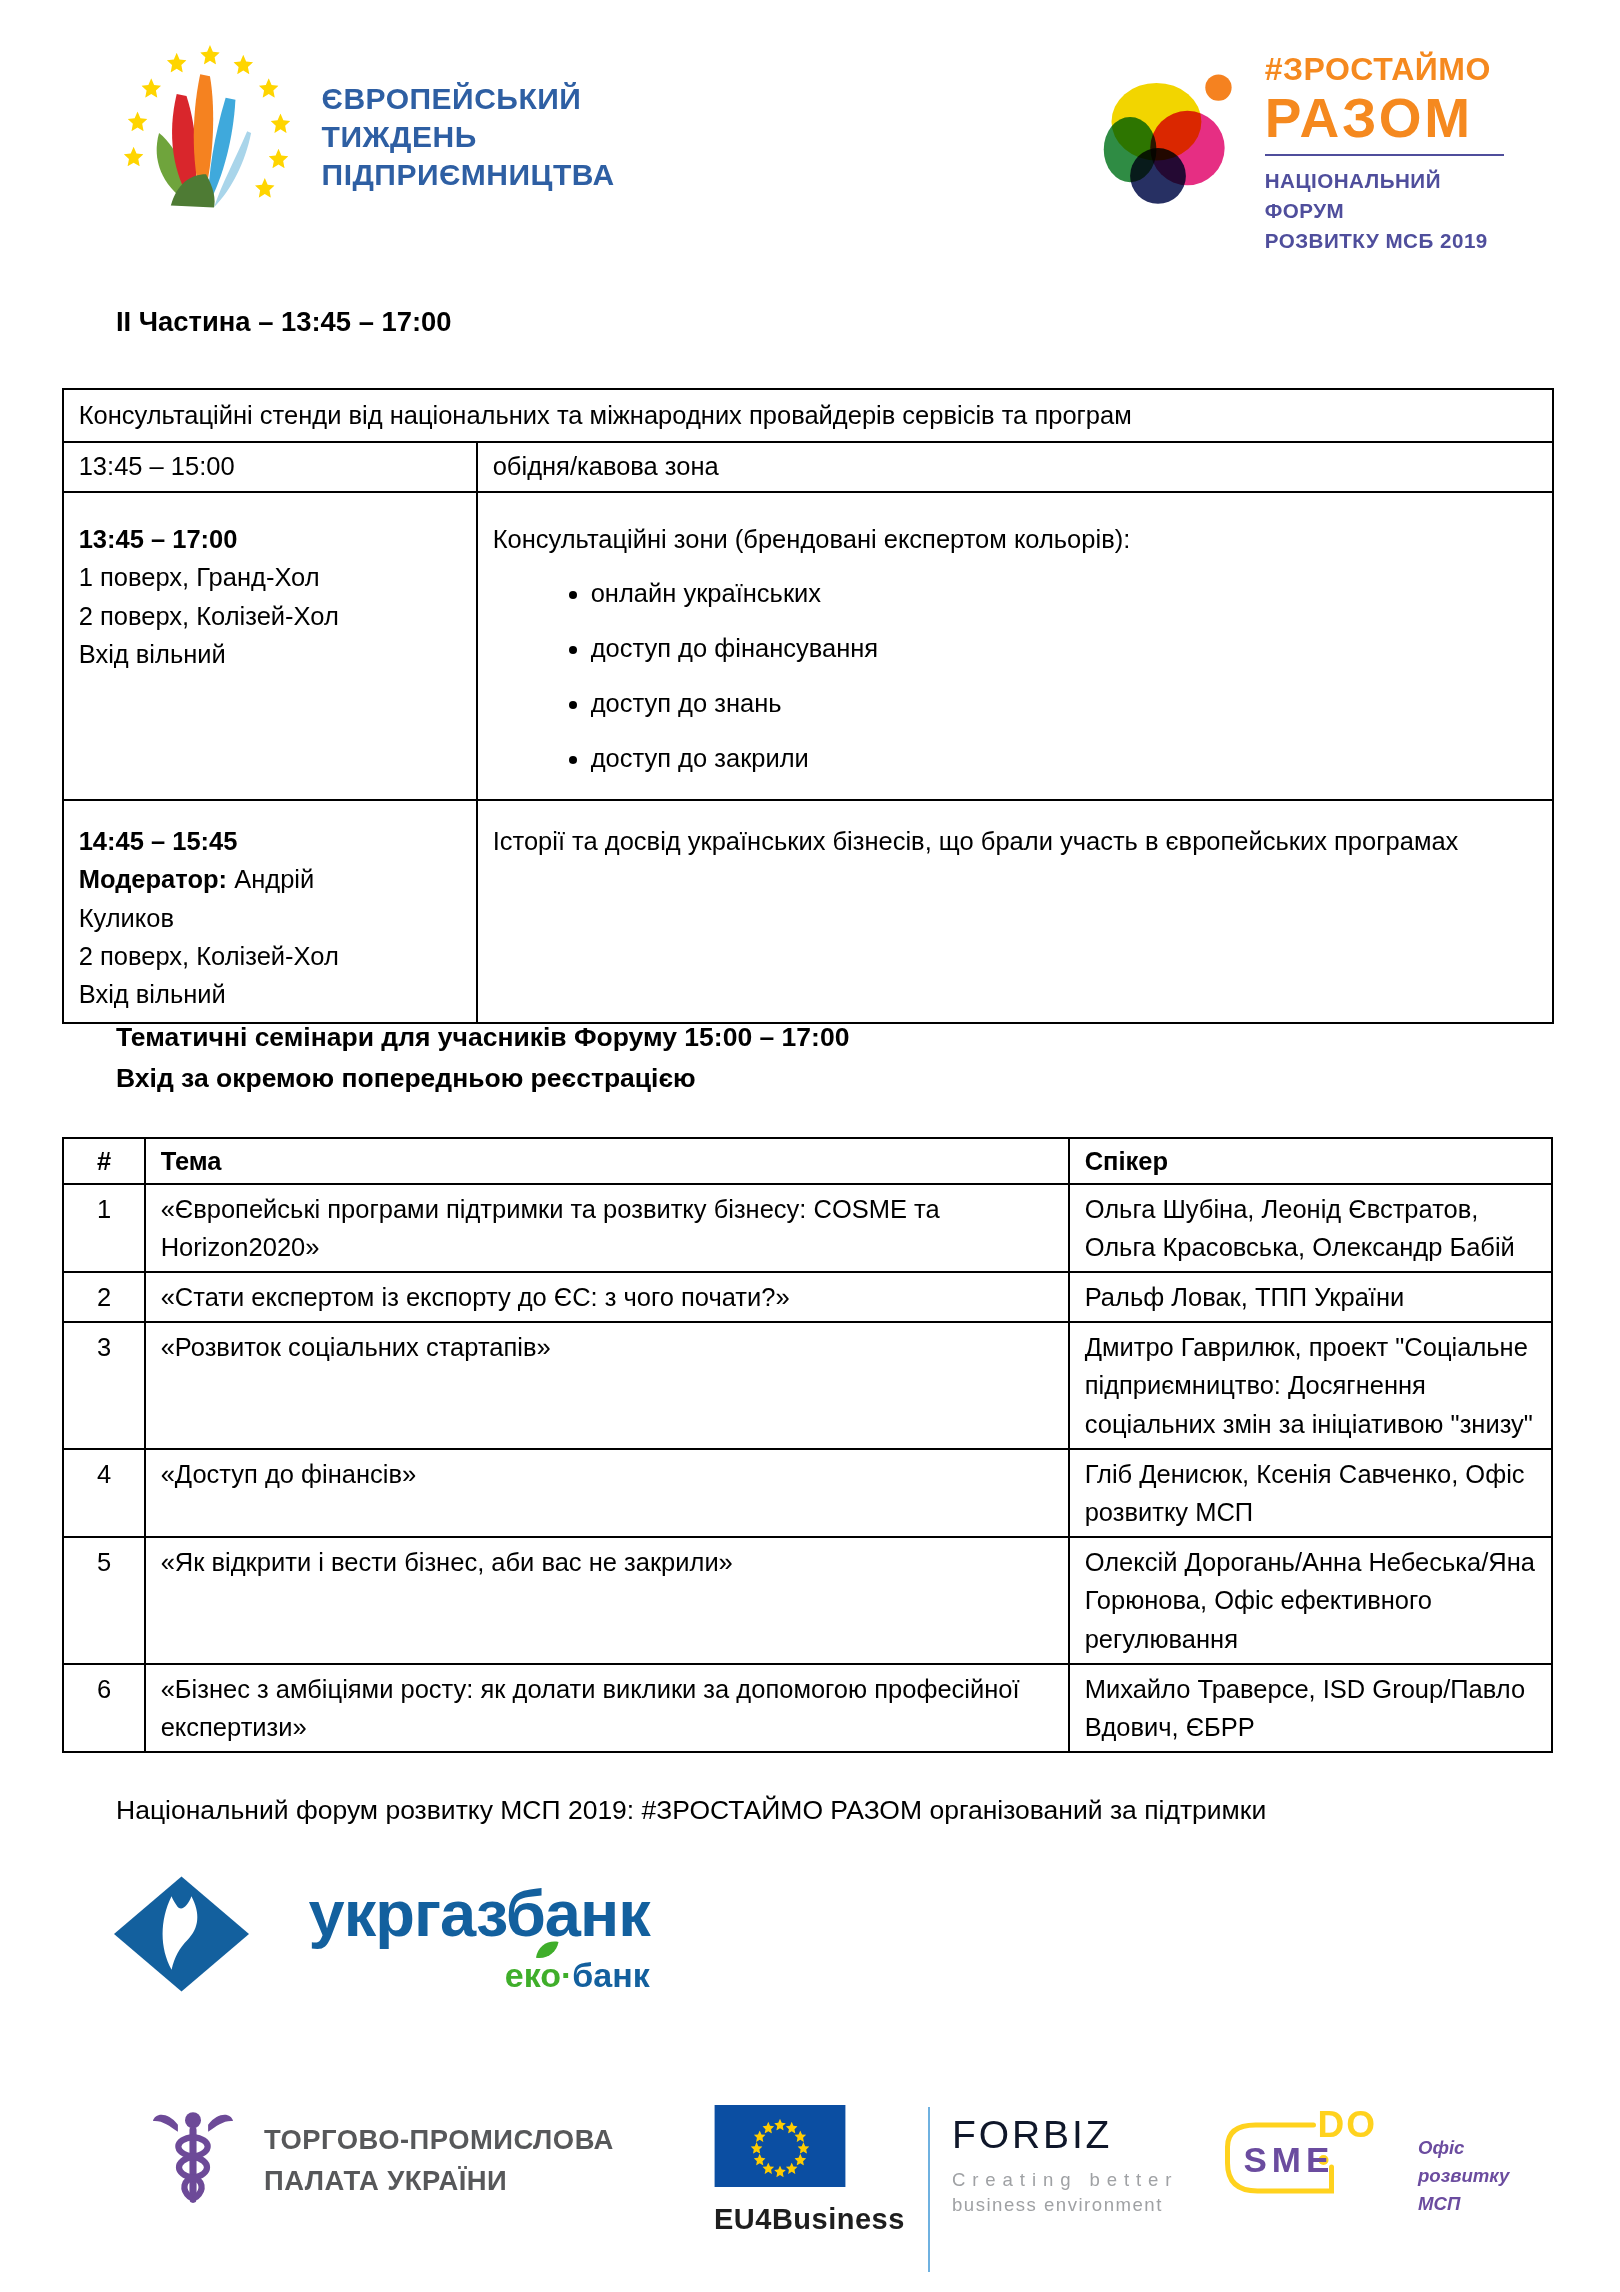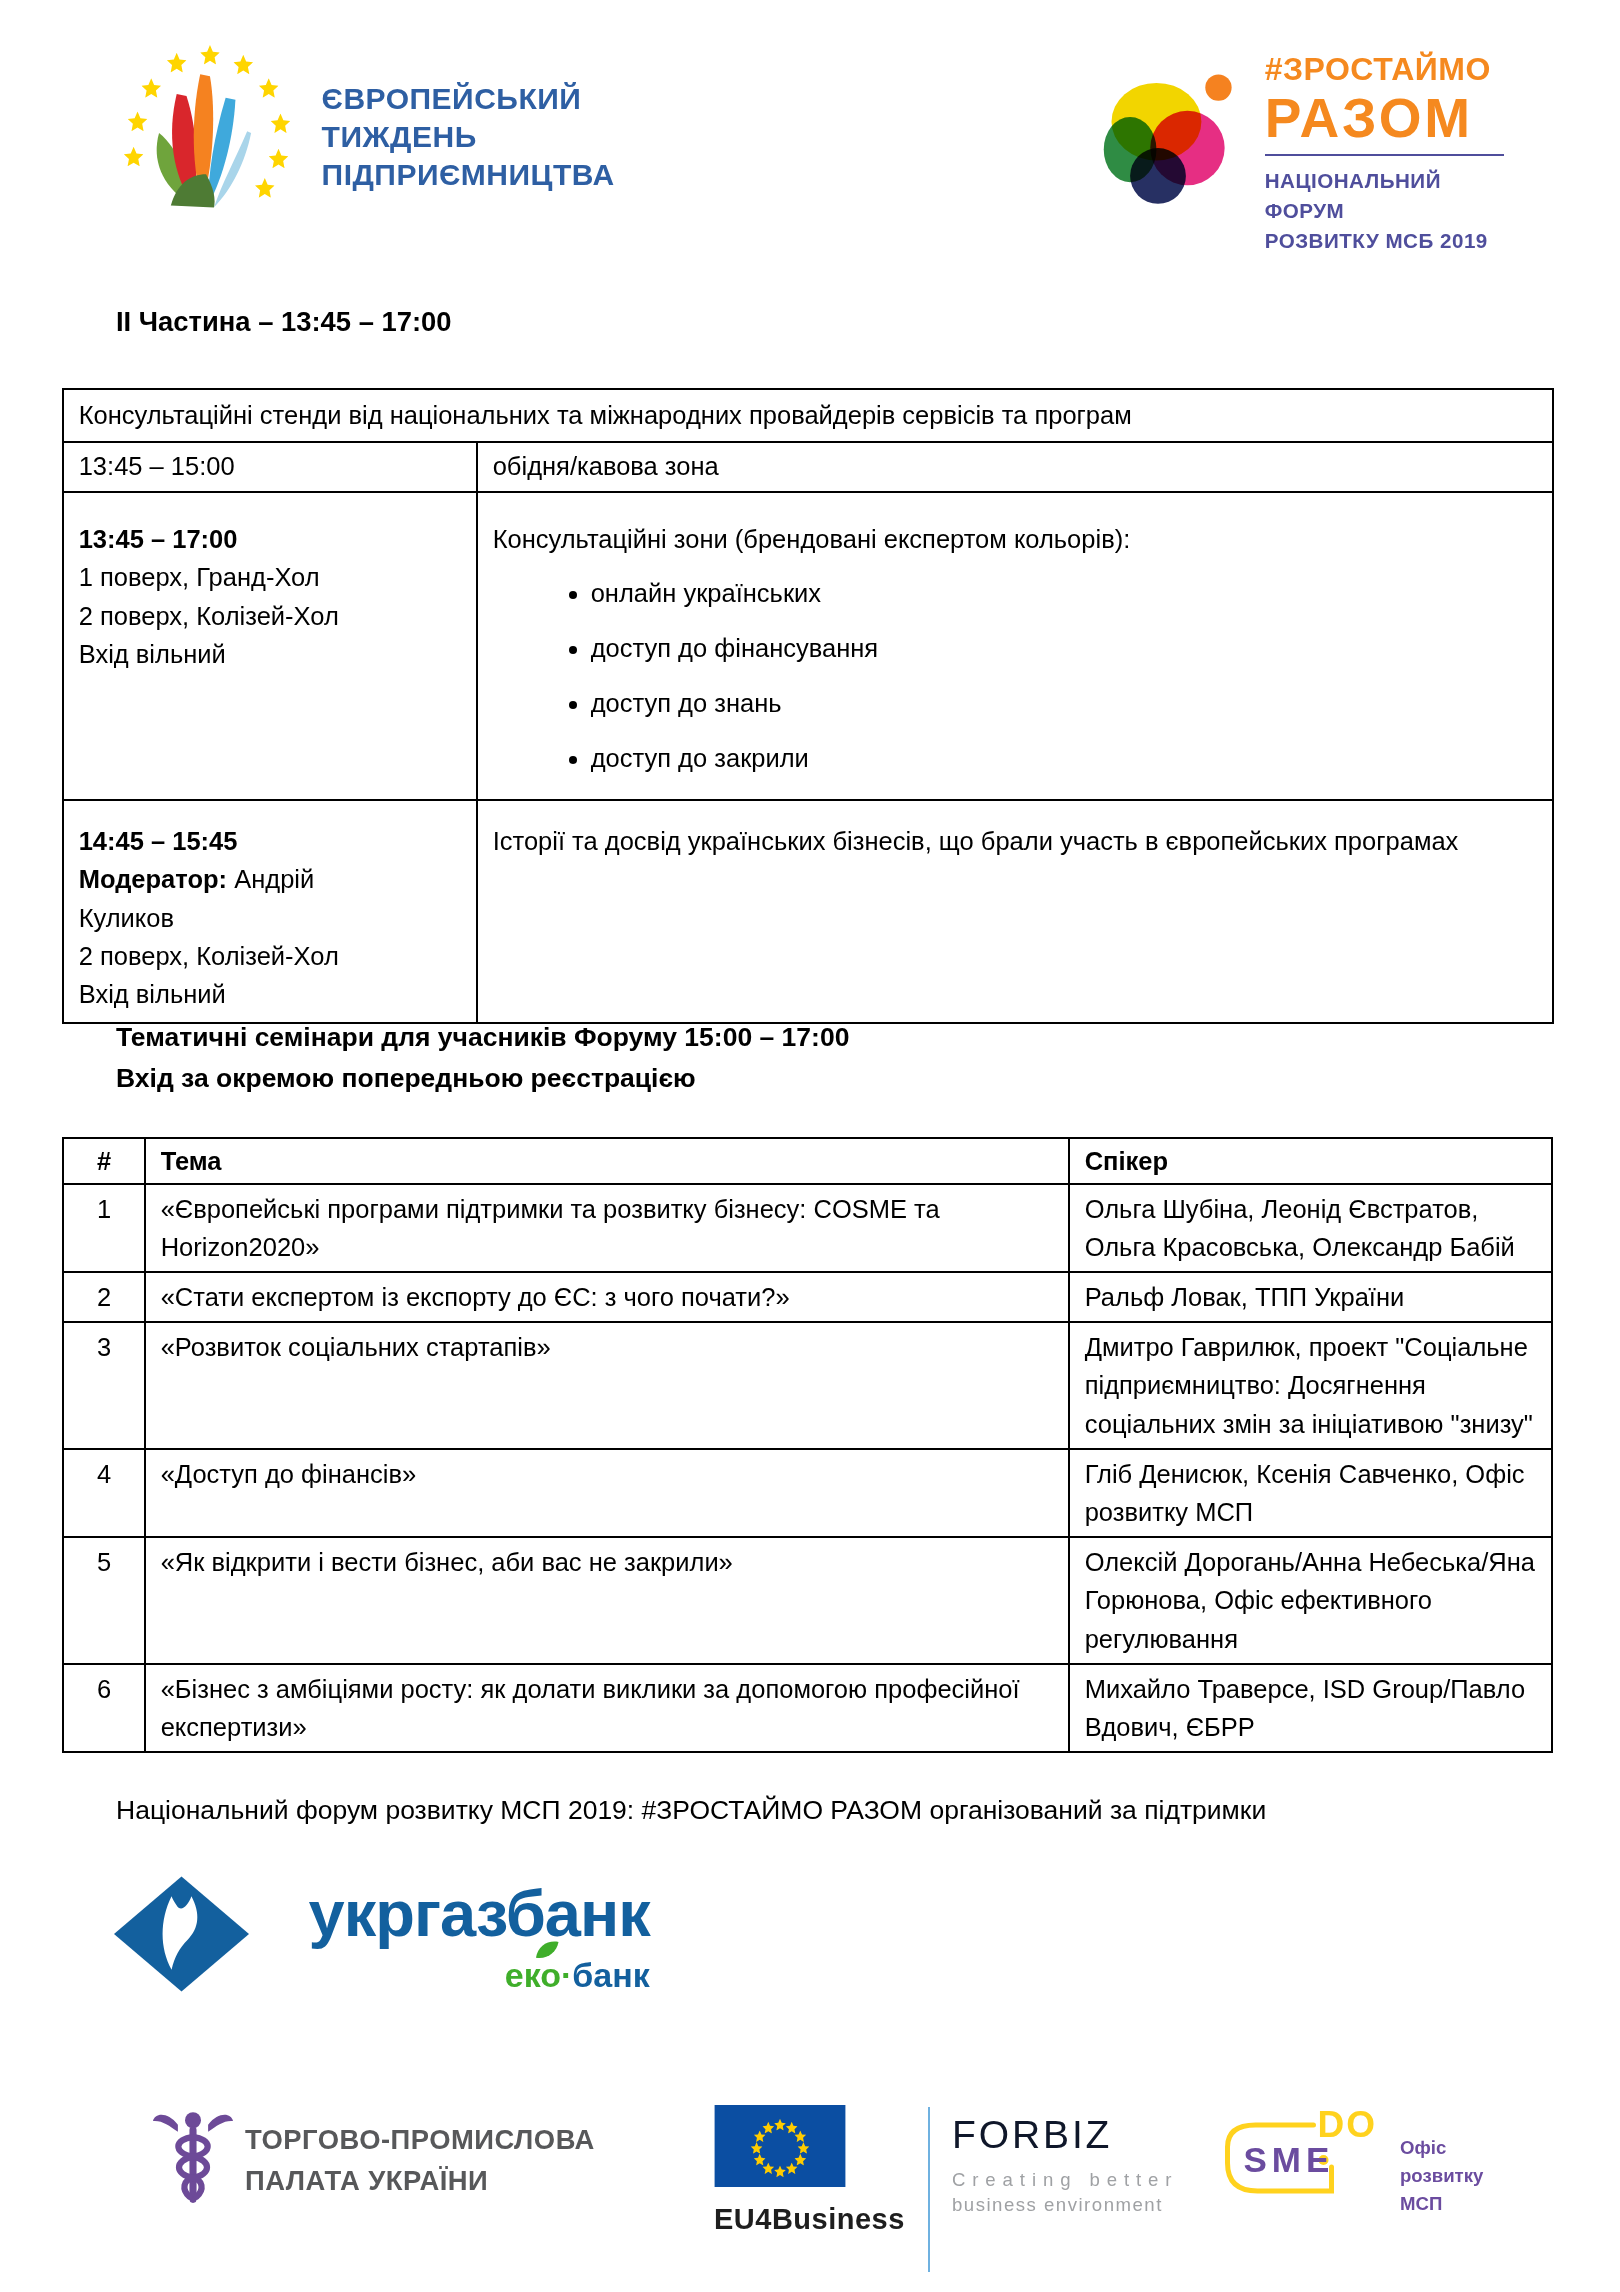--- a/index.html
+++ b/index.html
@@ -45,34 +45,34 @@
   
   .ukrgasbank { position:absolute; left:112px; top:1874px; display:flex; align-items:flex-start; gap:21.6px; }
   .ugb-mark { width:139px; height:120px; }
   .ugb-name { color:var(--ukrgasbank-blue,#13609E); font-size:65px; font-weight:800; letter-spacing:-1px; line-height:1.05; margin-top:5.9px;margin-left:36px; }
   .ugb-eco { text-align:right; font-size:34px; font-weight:700; margin-top:7.8px; position:relative; }
   .ugb-eco .eco, .ugb-eco .eco-dot { color:var(--eco-green,#3FAE2A); }
   .ugb-eco .bank { color:var(--ukrgasbank-blue,#13609E); }
   .ugb-leaf { position:absolute; right:90px; top:-15.7px; width:25.5px; height:19.6px; }
 
   
-  .cci { position:absolute; left:153px; top:2105px; display:flex; gap:12px; }
+  .cci { position:absolute; left:153px; top:2105px; display:flex; gap:31px; }
   .cci-mark { width:80px; height:106px; }
   .cci-text { padding-top:13.7px; color:var(--gray-text,#57585A); font-size:27.4px; font-weight:800; line-height:1.5; letter-spacing:0.5px; }
   .eu-block { position:absolute; left:714px; top:2105px; display:flex; }
   .eu-flag { width:132px; height:82px; display:block; }
   .eu4b { margin-top:15.7px; font-size:29px; font-weight:800; color:#1e1e1e; letter-spacing:0.5px; }
   .eu-divider { border-left:2.9px solid #6FB1E0; height:165px; margin:2px 21.6px 0 23.5px; }
   .forbiz { padding-top:7.8px; }
   .forbiz-name { font-size:39px; font-weight:400; color:#0f172a; letter-spacing:2.9px; }
   .forbiz-tag1 { font-size:18.6px; color:#9FA1A4; letter-spacing:6.9px; margin-top:11.8px; }
   .forbiz-tag2 { font-size:18.6px; color:#9FA1A4; letter-spacing:1.5px; margin-top:3.9px; }
   .smedo { position:absolute; left:1213px; top:2103px; display:flex; }
   .smedo-mark { width:176px; height:100px; }
-  .smedo-office { margin-left:11px; padding-top:31px; color:var(--sme-purple,#6B4C9F); font-size:18.6px; font-weight:700; line-height:1.5; }
+  .smedo-office { margin-left:29px; padding-top:31px; color:var(--sme-purple,#6B4C9F); font-size:18.6px; font-weight:700; line-height:1.5;font-style:italic; }
   .smedo-sme { font-size:35px; font-weight:600; letter-spacing:5px; fill:var(--sme-purple,#6B4C9F); font-family:"Liberation Sans",sans-serif; }
   .smedo-do { font-size:37px; font-weight:700; letter-spacing:2px; fill:var(--sme-yellow,#FFD21E); font-family:"Liberation Sans",sans-serif; }
 </style>
 </head>
 <body>
 
 <div class="page">
 
   <div class="eew-logo">
     <svg class="eew-mark" viewBox="0 0 190 200" aria-hidden="true">

